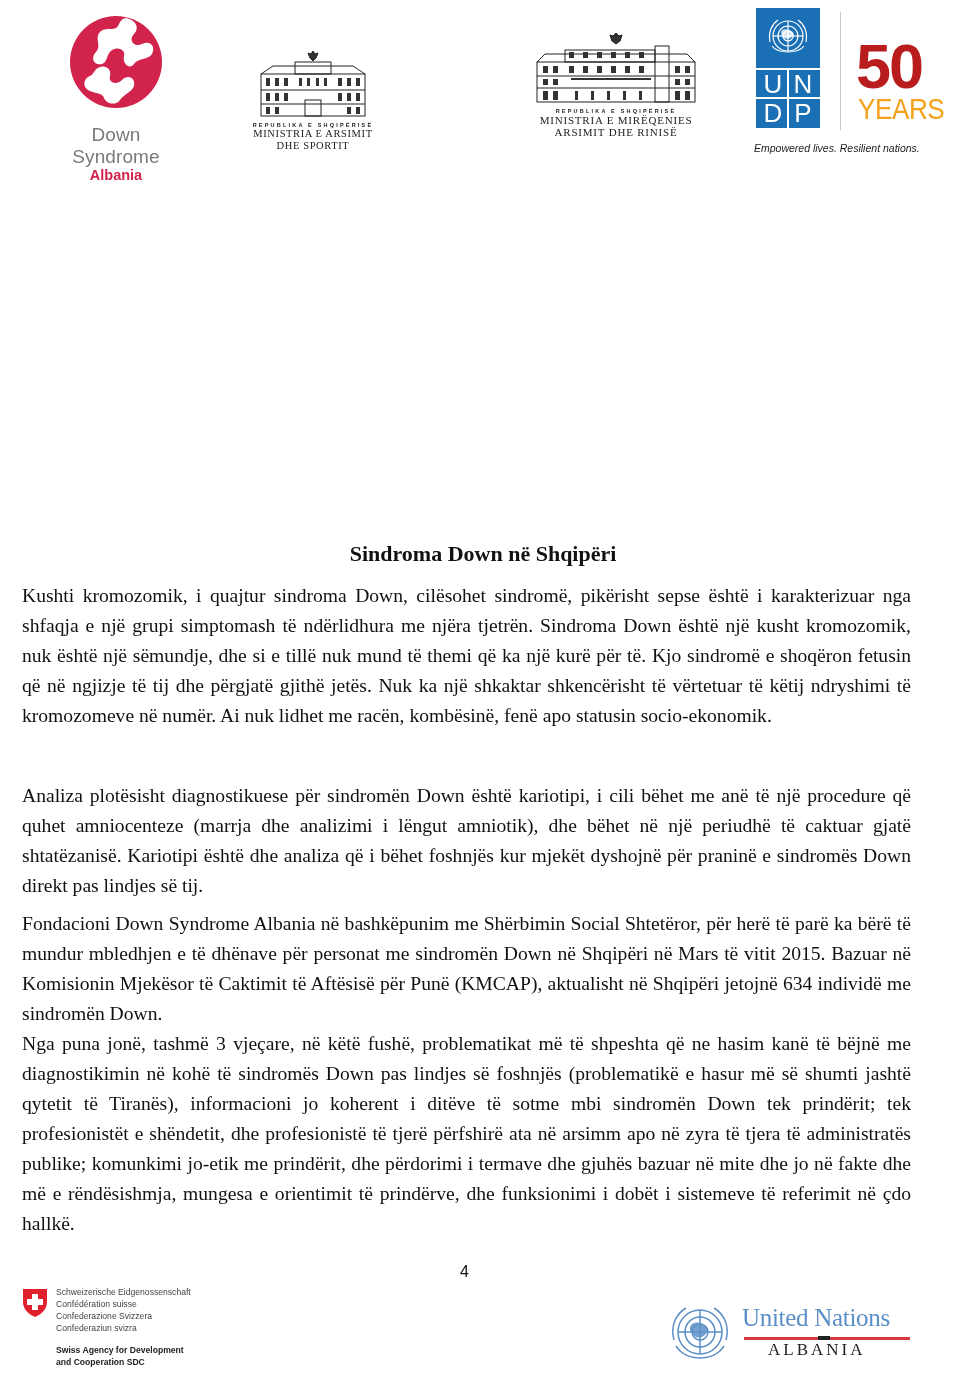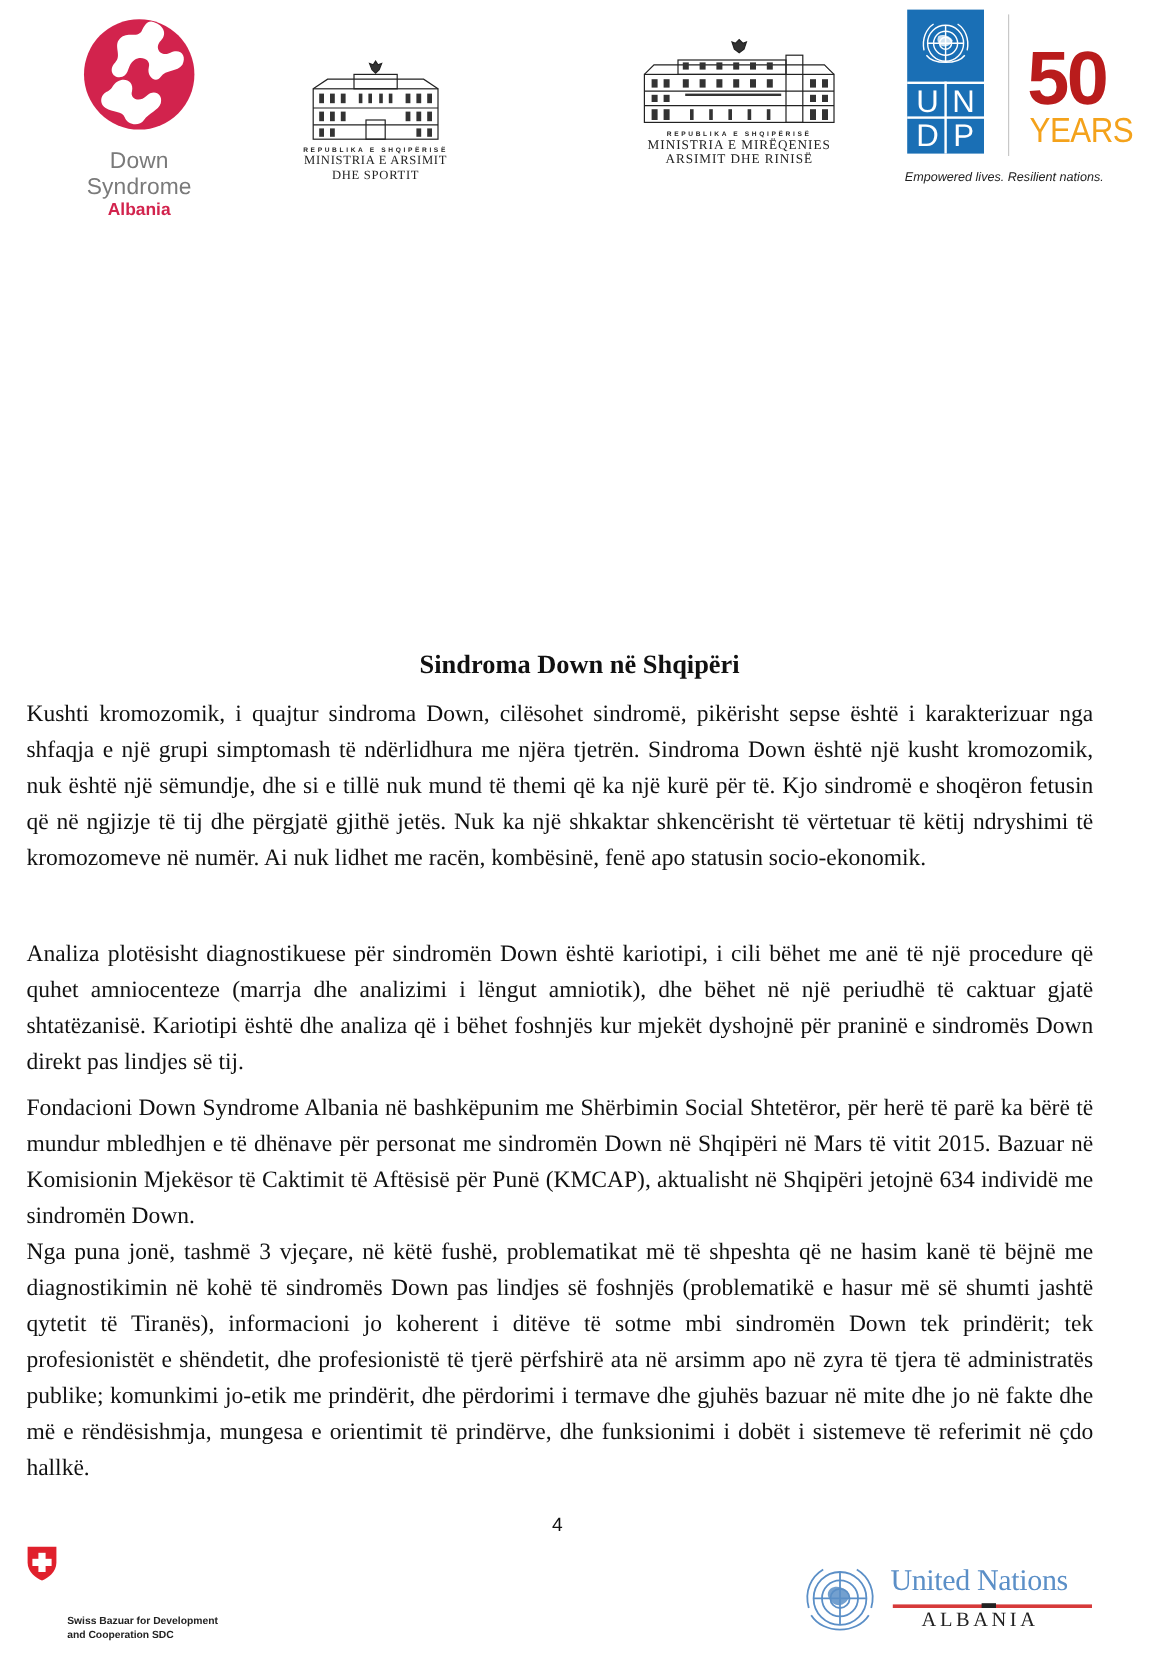--- a/index.html
+++ b/index.html
@@ -191,22 +191,28 @@
 </div>
 
 <div id="pagenum">4</div>
 
 <div id="swiss" class="logo">
   <svg class="flag" width="26" height="30" viewBox="0 0 26 30">
     <path d="M1 1 H25 V14 C25 22 18 27 13 29 C8 27 1 22 1 14 Z" fill="#e0202c"></path>
     <rect x="10" y="6" width="6" height="16" fill="#fff"></rect>
     <rect x="5" y="11" width="16" height="6" fill="#fff"></rect>
   </svg>
+  <div class="lines">
+    <div>Schweizerische Eidgenossenschaft</div>
+    <div>Confédération suisse</div>
+    <div>Confederazione Svizzera</div>
+    <div>Confederaziun svizra</div>
+  </div>
   <div class="sdc">
-    <div>Swiss Bazuar for Development</div>
+    <div>Swiss Agency for Development</div>
     <div>and Cooperation SDC</div>
   </div>
 </div>
 
 <div id="una" class="logo">
   <svg class="emb" width="72" height="68" viewBox="0 0 72 68">
     <g fill="none" stroke="#5b8fc7" stroke-width="1.5">
       <circle cx="36" cy="32" r="22"></circle>
       <circle cx="36" cy="32" r="15"></circle>
       <circle cx="36" cy="32" r="8"></circle>

